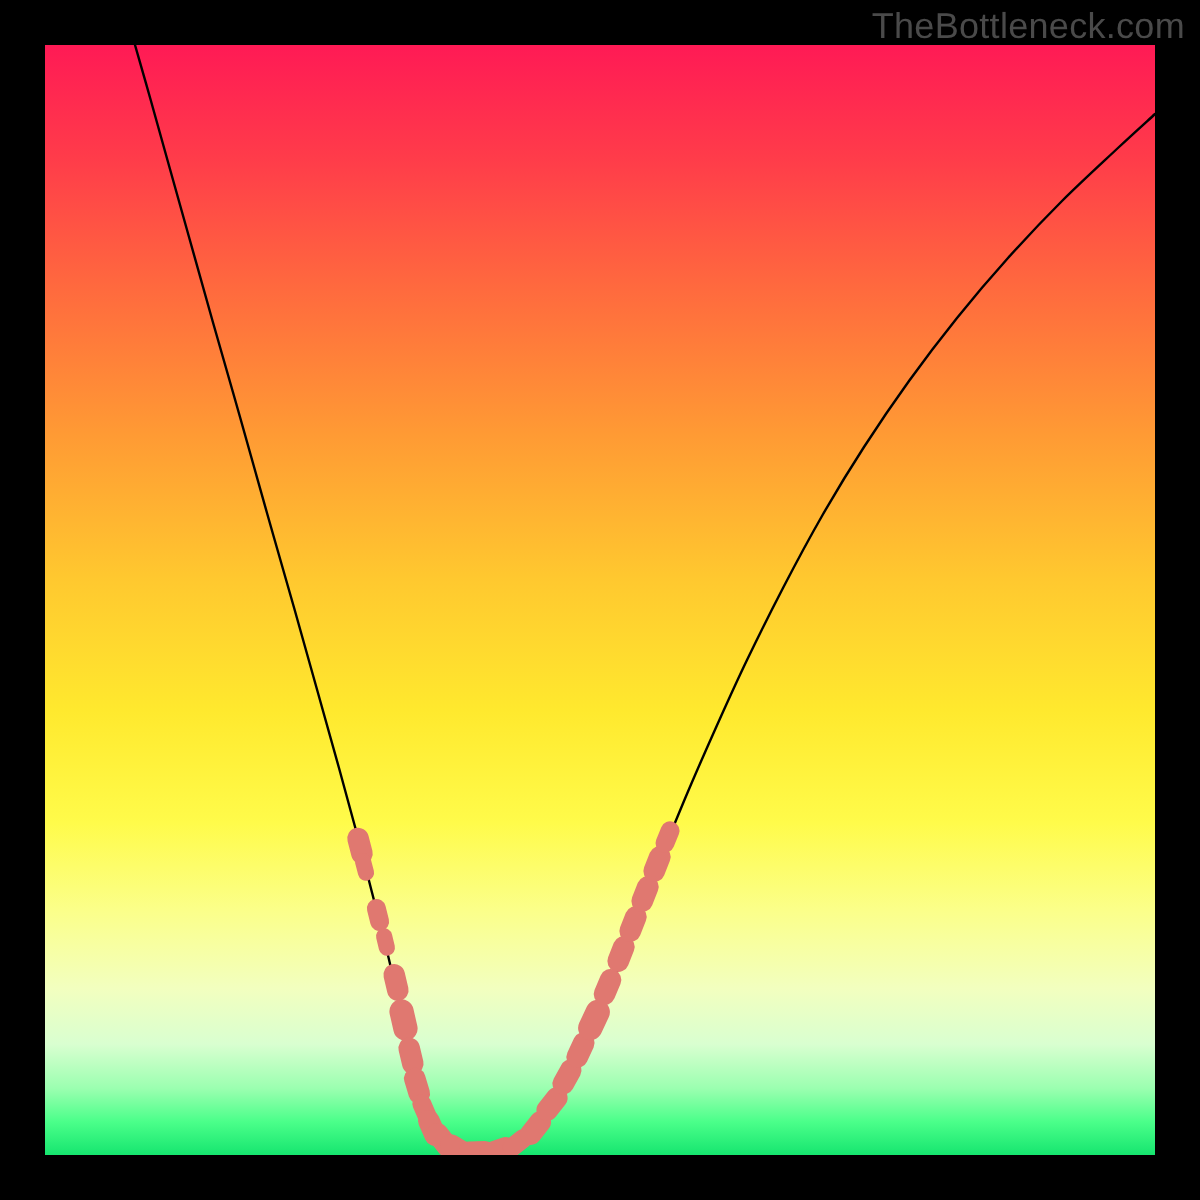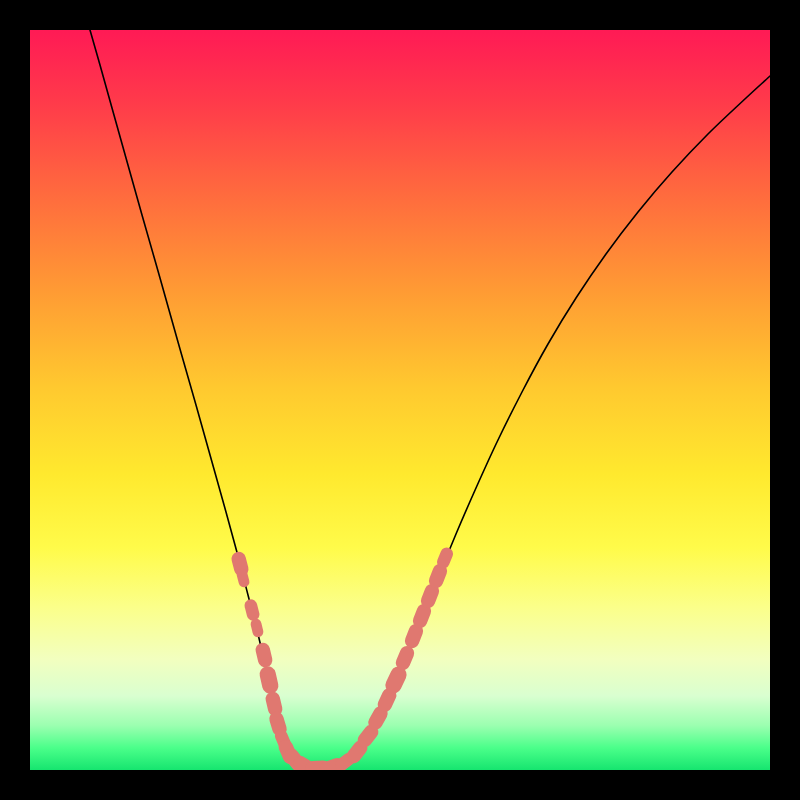--- a/index.html
+++ b/index.html
@@ -68,20 +68,21 @@
   .bead {
     fill: #e07870;
     stroke: #e07870;
     stroke-linecap: round;
   }
 </style>
 </head>
 <body>
 
 <div class="frame">
+  <div class="watermark">TheBottleneck.com</div>
   <div class="plot">
     <svg id="plot-svg" width="740" height="740" viewBox="0 0 740 740">
 
     <path d="M 60 0 C 61.7 5.8, 66.3 22.0, 70 35 C 73.7 48.0, 77.7 62.5, 82 78 C 86.3 93.5, 91.0 110.2, 96 128 C 101.0 145.8, 106.3 165.0, 112 185 C 117.7 205.0, 124.0 226.8, 130 248 C 136.0 269.2, 142.0 290.8, 148 312 C 154.0 333.2, 160.3 355.0, 166 375 C 171.7 395.0, 177.0 414.2, 182 432 C 187.0 449.8, 191.7 466.3, 196 482 C 200.3 497.7, 204.3 512.2, 208 526 C 211.7 539.8, 214.8 552.7, 218 565 C 221.2 577.3, 224.3 589.2, 227 600 C 229.7 610.8, 231.8 620.5, 234 630 C 236.2 639.5, 238.2 648.7, 240 657 C 241.8 665.3, 243.3 672.8, 245 680 C 246.7 687.2, 248.2 694.0, 250 700 C 251.8 706.0, 254.0 711.5, 256 716 C 258.0 720.5, 259.7 724.0, 262 727 C 264.3 730.0, 267.0 732.2, 270 734 C 273.0 735.8, 276.3 737.2, 280 738 C 283.7 738.8, 287.8 739.2, 292 739 C 296.2 738.8, 300.7 738.5, 305 737 C 309.3 735.5, 313.5 733.5, 318 730 C 322.5 726.5, 327.3 722.0, 332 716 C 336.7 710.0, 341.3 702.3, 346 694 C 350.7 685.7, 355.0 676.7, 360 666 C 365.0 655.3, 370.7 642.7, 376 630 C 381.3 617.3, 386.7 603.7, 392 590 C 397.3 576.3, 402.3 562.3, 408 548 C 413.7 533.7, 419.7 519.0, 426 504 C 432.3 489.0, 439.0 473.7, 446 458 C 453.0 442.3, 460.3 426.0, 468 410 C 475.7 394.0, 483.7 378.0, 492 362 C 500.3 346.0, 509.0 329.7, 518 314 C 527.0 298.3, 536.3 283.0, 546 268 C 555.7 253.0, 565.7 238.3, 576 224 C 586.3 209.7, 597.0 195.7, 608 182 C 619.0 168.3, 630.3 155.0, 642 142 C 653.7 129.0, 665.7 116.3, 678 104 C 690.3 91.7, 705.7 77.7, 716 68 C 726.3 58.3, 736.0 49.7, 740 46" class="curve"></path>
         <line x1="208.7" y1="529.0" x2="211.3" y2="539.0" stroke="#e07870" stroke-width="14.4" stroke-linecap="round" class="bead"></line>
         <line x1="212.0" y1="544.2" x2="214.0" y2="551.8" stroke="#e07870" stroke-width="10.8" stroke-linecap="round" class="bead"></line>
         <line x1="220.9" y1="575.6" x2="223.1" y2="584.4" stroke="#e07870" stroke-width="12.6" stroke-linecap="round" class="bead"></line>
         <line x1="226.1" y1="594.2" x2="227.9" y2="601.8" stroke="#e07870" stroke-width="10.8" stroke-linecap="round" class="bead"></line>
         <line x1="232.8" y1="619.9" x2="235.2" y2="630.1" stroke="#e07870" stroke-width="14.4" stroke-linecap="round" class="bead"></line>
         <line x1="237.7" y1="644.3" x2="240.3" y2="655.7" stroke="#e07870" stroke-width="16.2" stroke-linecap="round" class="bead"></line>

